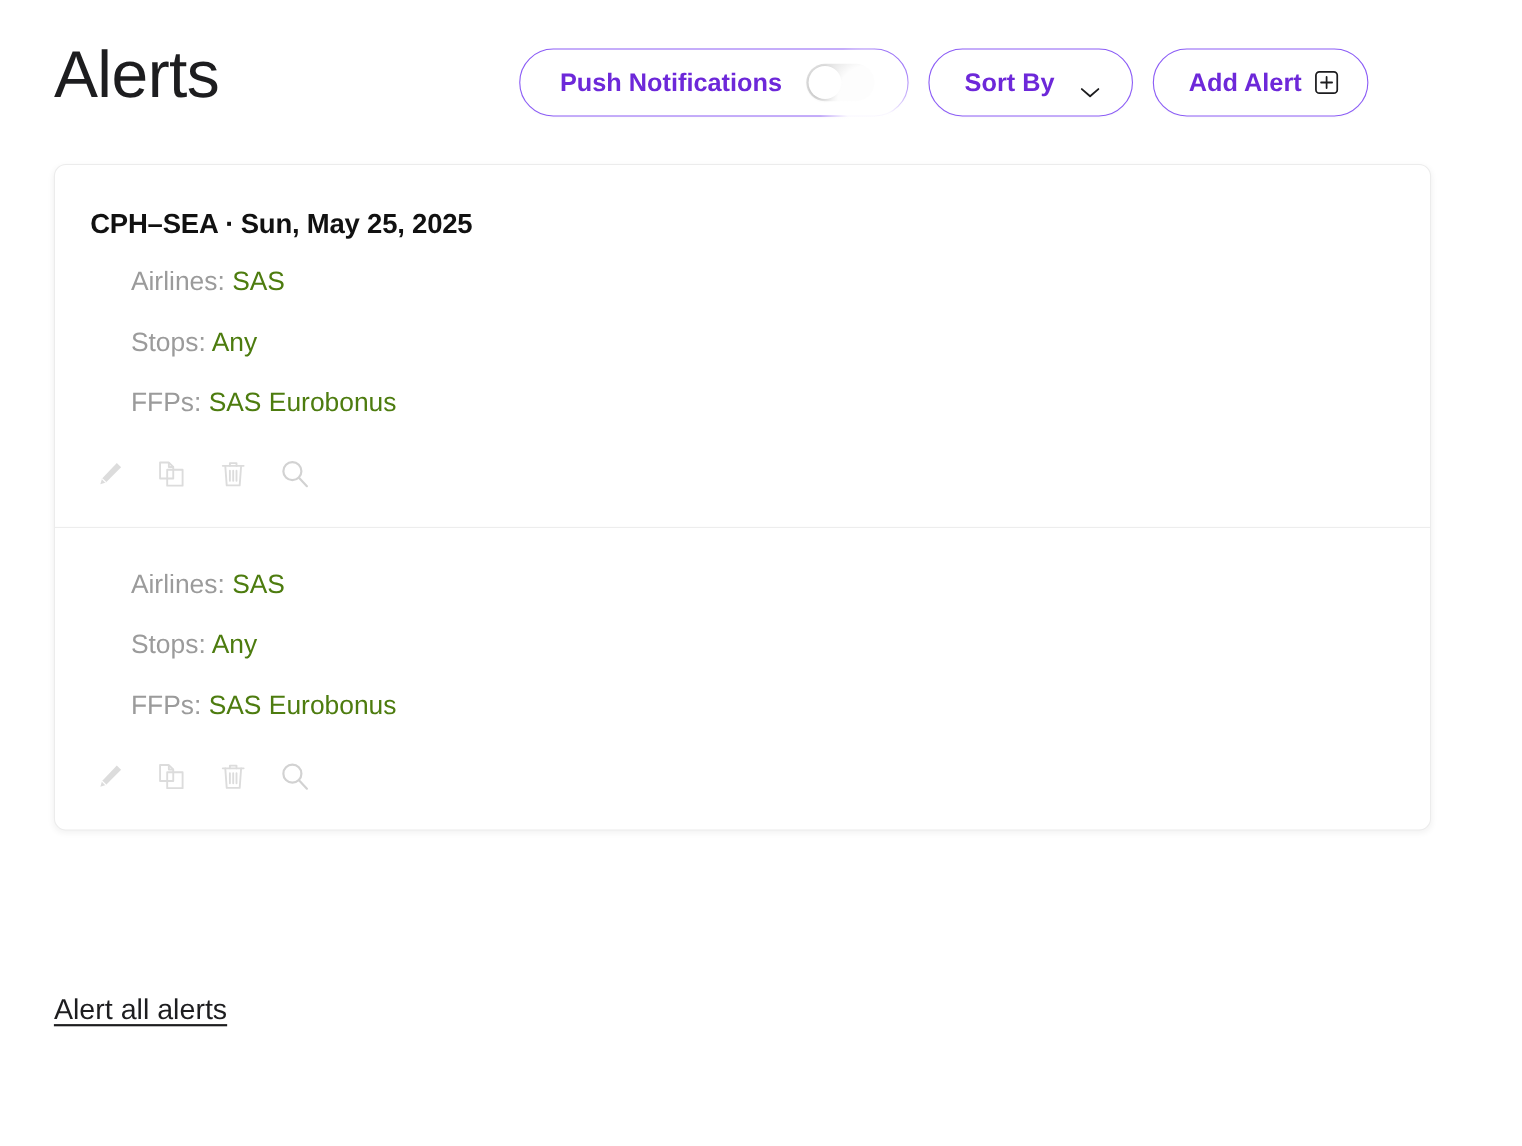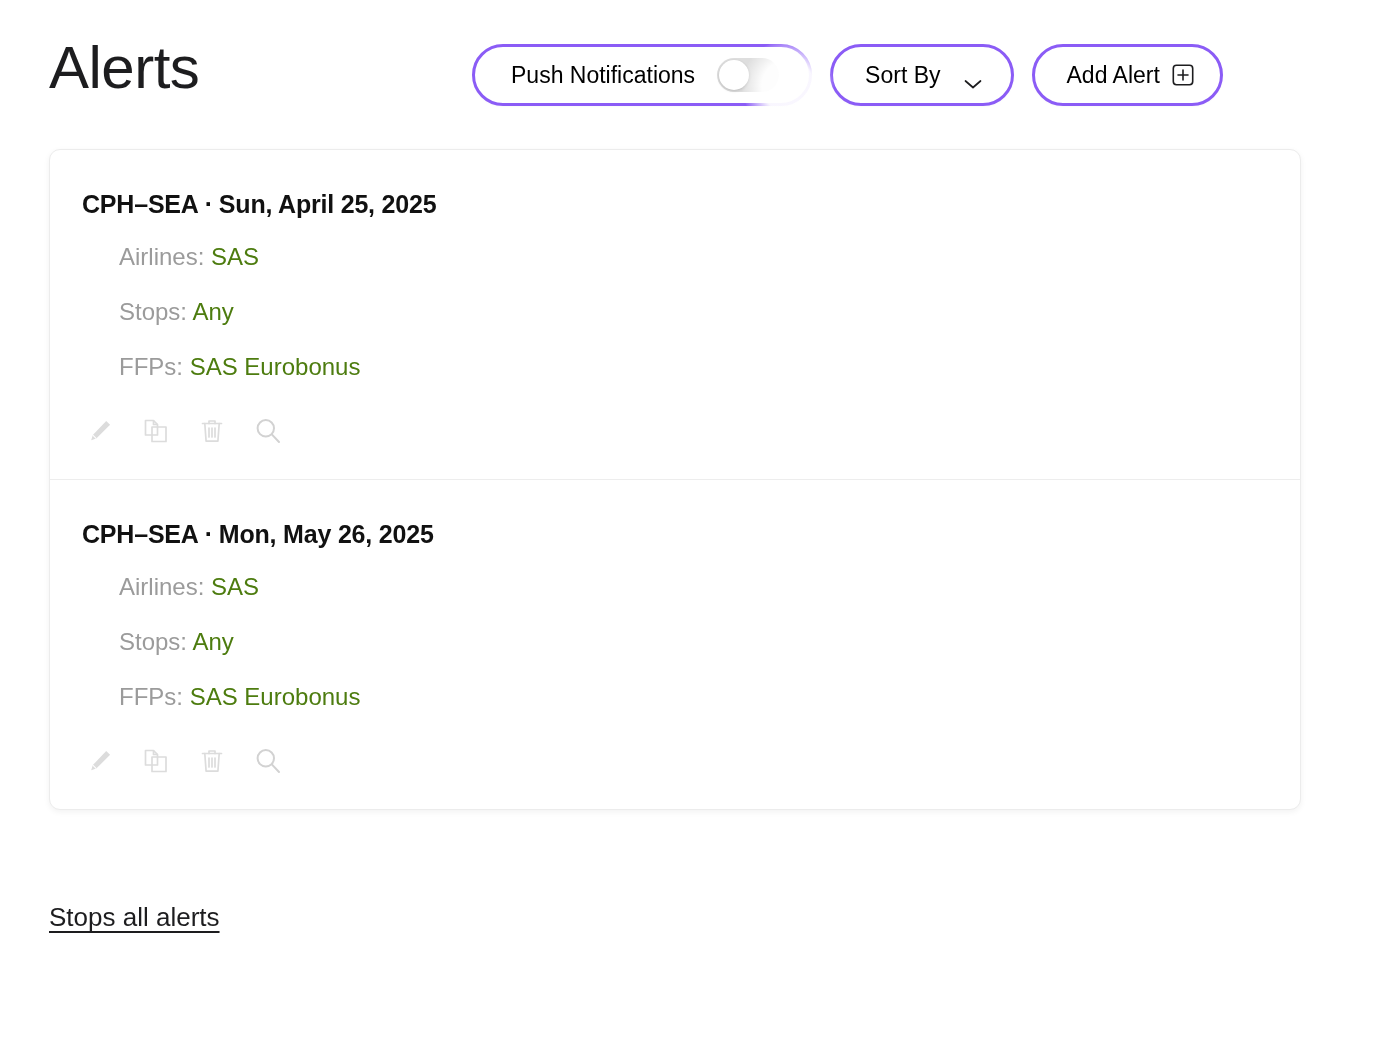--- a/index.html
+++ b/index.html
@@ -51,28 +51,28 @@
     left: 472px;
     top: 44px;
     height: 62px;
     display: flex;
     align-items: center;
     gap: 18px;
   }
 
   .pill {
     height: 62px;
-    border: 3px solid #8b5cf6;
+    border: 1px solid #8b5cf6;
     border-radius: 31px;
     background: #ffffff;
     display: flex;
     align-items: center;
     font-size: 23px;
-    font-weight: 400;
-    color: #000000;
+    font-weight: 700;
+    color: #6d28d9;
     white-space: nowrap;
     box-shadow: 0 1px 2px rgba(0,0,0,0.025);
   }
 
   .pill-push {
     padding: 0 30px 0 36px;
     gap: 22px;
     position: relative;
   }
 
@@ -250,21 +250,21 @@
 
     </div>
 
     <div class="toggle-halo"></div>
   </div>
 
   <div class="card">
 
     <div class="alert-row">
       <div class="alert-title">
-        <span>CPH–SEA</span><span class="sep">·</span><span>Sun, April 25, 2025</span>
+        <span>CPH–SEA</span><span class="sep">·</span><span>Sun, May 25, 2025</span>
       </div>
       <div class="detail">
         <span class="lbl">Airlines:</span>
         <span class="val">SAS</span>
       </div>
       <div class="detail">
         <span class="lbl">Stops:</span>
         <span class="val">Any</span>
       </div>
       <div class="detail">
@@ -304,23 +304,20 @@
             <svg viewBox="0 0 28 28" width="28" height="28" fill="none" stroke="#d2d2d2" stroke-width="2" stroke-linecap="round">
               <circle cx="11.8" cy="11.3" r="8.2"></circle>
               <path d="M17.8 17.4 L25 25"></path>
             </svg>
           </span>
         </button>
       </div>
     </div>
 
     <div class="alert-row">
-      <div class="alert-title">
-        <span>CPH–SEA</span><span class="sep">·</span><span>Mon, May 26, 2025</span>
-      </div>
       <div class="detail">
         <span class="lbl">Airlines:</span>
         <span class="val">SAS</span>
       </div>
       <div class="detail">
         <span class="lbl">Stops:</span>
         <span class="val">Any</span>
       </div>
       <div class="detail">
         <span class="lbl">FFPs:</span>
@@ -360,15 +357,15 @@
               <circle cx="11.8" cy="11.3" r="8.2"></circle>
               <path d="M17.8 17.4 L25 25"></path>
             </svg>
           </span>
         </button>
       </div>
     </div>
 
   </div>
 
-  <a class="remove-all">Stops all alerts</a>
+  <a class="remove-all">Alert all alerts</a>
 
 </div>
 
 </body></html>

